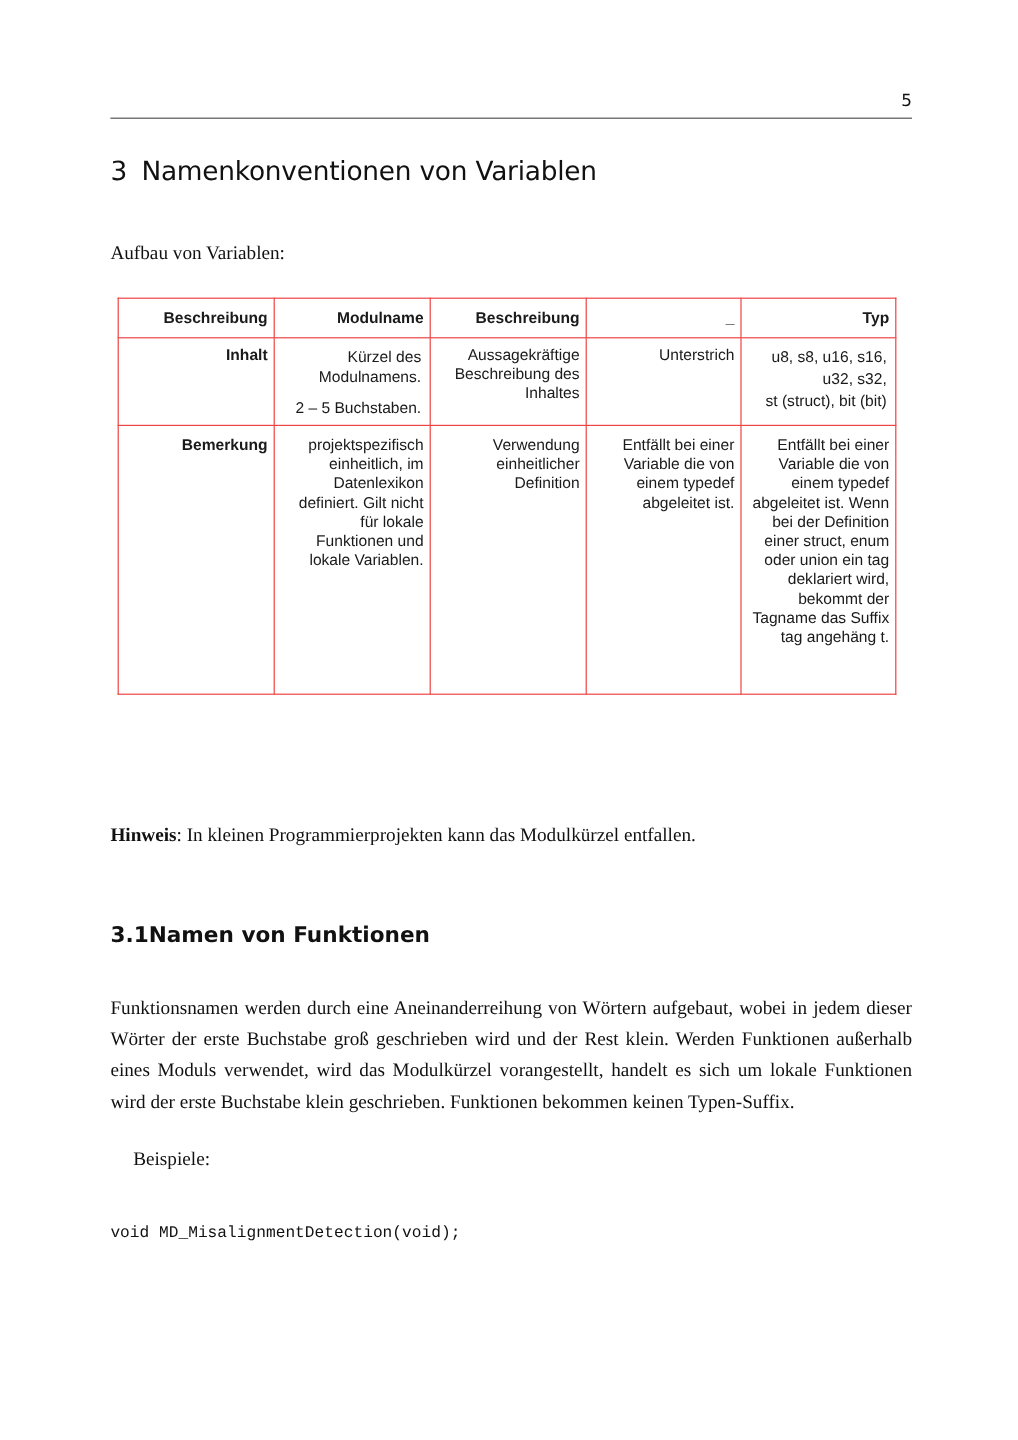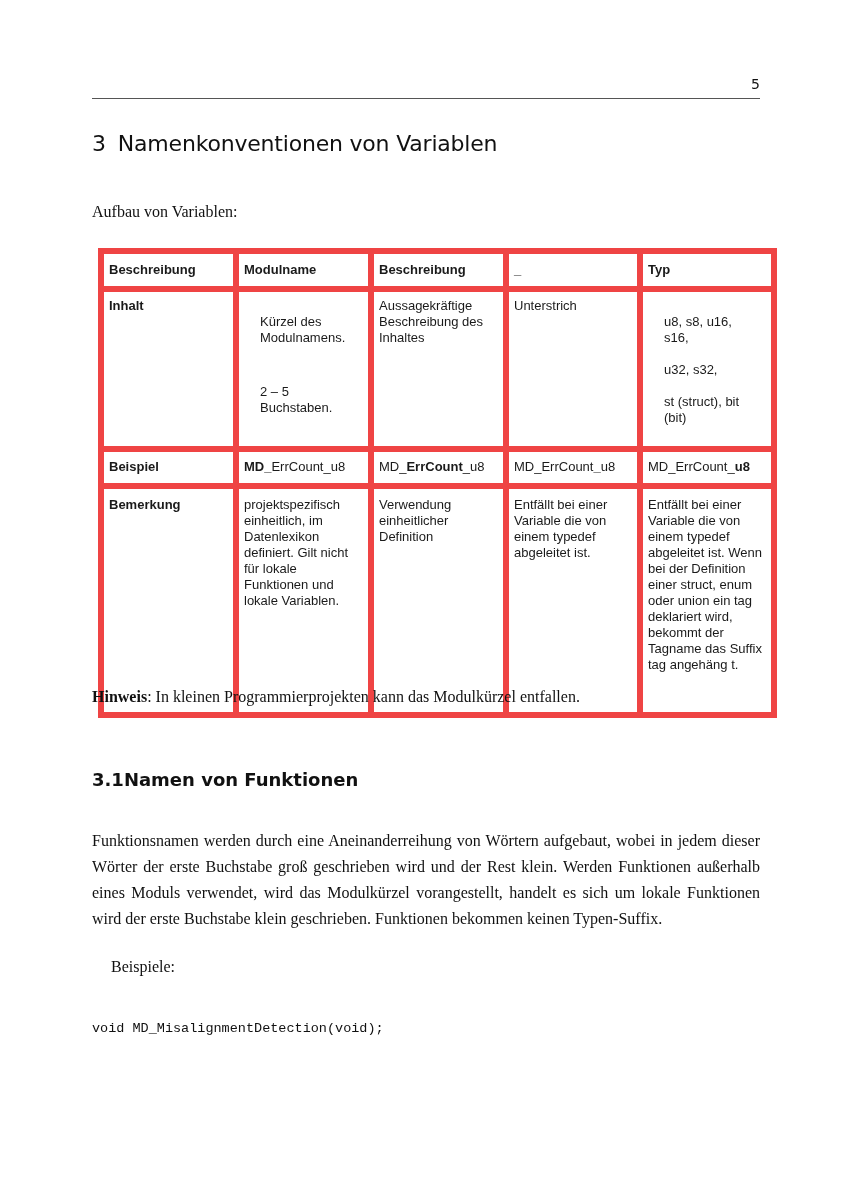--- a/index.html
+++ b/index.html
@@ -5,33 +5,33 @@
   html, body { margin:0; padding:0; background:#ffffff; }
   body { width:848px; height:1200px; position:relative; overflow:hidden; color:#111; }
   .abs { position:absolute; }
   .pagenum { left:740px; top:76px; width:20px; text-align:right; font-family:"DejaVu Sans", sans-serif; font-size:14px; }
   .rule { left:92px; top:98px; width:668px; height:0; border-top:1px solid #555; }
   .h1 { left:92px; top:131px; font-family:"DejaVu Sans", sans-serif; font-weight:normal; font-size:22px; letter-spacing:-0.2px; }
   .h1 .num { margin-right:12px; }
   .serif { font-family:"Liberation Serif", serif; font-size:16px; }
   .intro { left:92px; top:203px; }
   table.spec { position:absolute; left:98px; top:248px; border-collapse:collapse; font-family:"Liberation Sans", sans-serif; font-size:13px; color:#1a1a1a; table-layout:fixed; }
-  table.spec td, table.spec th { border:6px solid #ef4444; vertical-align:top; text-align:left; padding:6px 5px 4px 5px; line-height:16px; font-weight:normal; }
+  table.spec td, table.spec th { border:1px solid #ef4444; vertical-align:top; text-align:right; padding:6px 5px 4px 5px; line-height:16px; font-weight:normal; }
   table.spec th { font-weight:bold; height:20px; padding-top:8px; }
   table.spec td.rowhead { font-weight:bold; }
   table.spec .c0 { width:119px; }
   table.spec .c1 { width:119px;margin-left:40px; }
   table.spec .c2 { width:119px; }
   table.spec .c3 { width:118px; }
   table.spec .c4 { width:118px; }
   tr.r-inhalt td { height:58px; }
   tr.r-beispiel td { height:20px; padding-top:7px; }
   tr.r-bemerkung td { height:211px; padding-top:8px; }
   table.spec { border:1.5px solid #1a1a1a; }
-  .para { margin:16px; }
+  .para { margin:2px; }
   .gap { display:block; height:6px; }
   b.bold { font-weight:bold; }
   .hinweis { left:92px; top:688px; }
   .h2 { left:92px; top:769px; font-family:"DejaVu Sans", sans-serif; font-weight:bold; font-size:18px; }
   .h2 .num { }
   .body { left:92px; top:828px; width:668px; line-height:26px; text-align:justify; }
   .beispiele { left:92px; top:958px;margin-left:19px; }
   .code { left:92px; top:1017px; font-family:"Liberation Mono", monospace; font-size:13.5px; line-height:24px; white-space:pre; }
 </style>
 </head>
@@ -63,27 +63,20 @@
       <div class="para">2 – 5 Buchstaben.</div>
     </td>
     <td>Aussagekräftige Beschreibung des Inhaltes</td>
     <td>Unterstrich</td>
     <td>
       <div class="para">u8, s8, u16, s16,</div>
       <div class="para">u32, s32,</div>
       <div class="para">st (struct), bit (bit)</div>
     </td>
   </tr>
-  <tr class="r-beispiel">
-    <td class="rowhead">Beispiel</td>
-    <td><b class="bold">MD_</b><span>ErrCount_u8</span></td>
-    <td><span>MD_</span><b class="bold">ErrCount</b><span>_u8</span></td>
-    <td><span>MD_ErrCount</span><b class="bold">_</b><span>u8</span></td>
-    <td><span>MD_ErrCount_</span><b class="bold">u8</b></td>
-  </tr>
   <tr class="r-bemerkung">
     <td class="rowhead">Bemerkung</td>
     <td>projektspezifisch einheitlich, im Datenlexikon definiert. Gilt nicht für lokale Funktionen und lokale Variablen.</td>
     <td>Verwendung einheitlicher Definition</td>
     <td>Entfällt bei einer Variable die von einem typedef abgeleitet ist.</td>
     <td>Entfällt bei einer Variable die von einem typedef abgeleitet ist. Wenn bei der Definition einer struct, enum oder union ein tag deklariert wird, bekommt der Tagname das Suffix tag angehäng t.</td>
   </tr>
 </tbody>
   </table>
 

